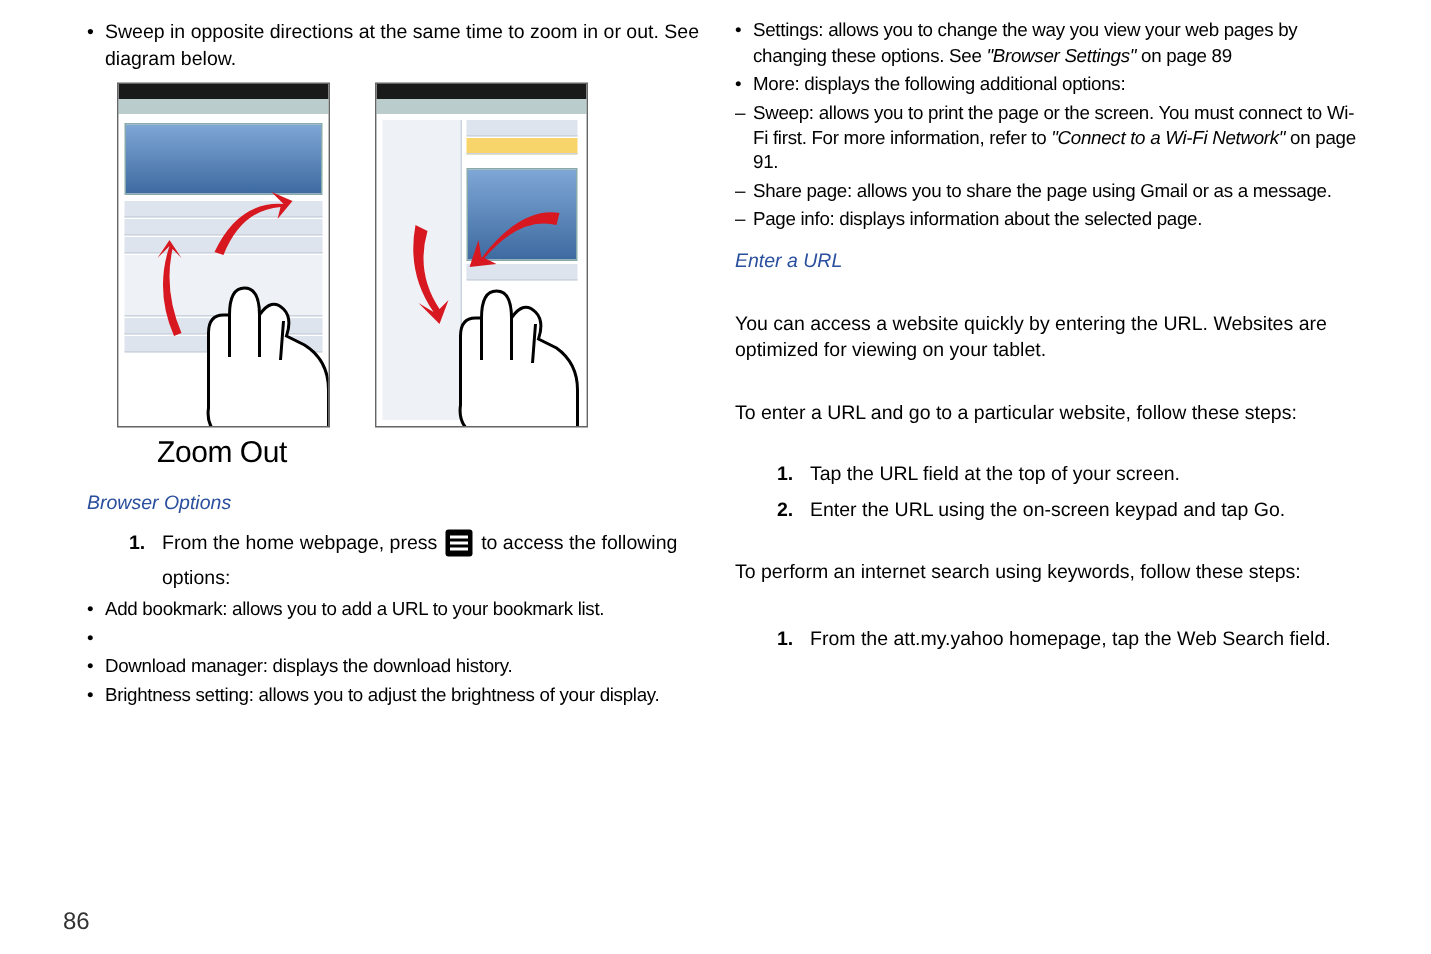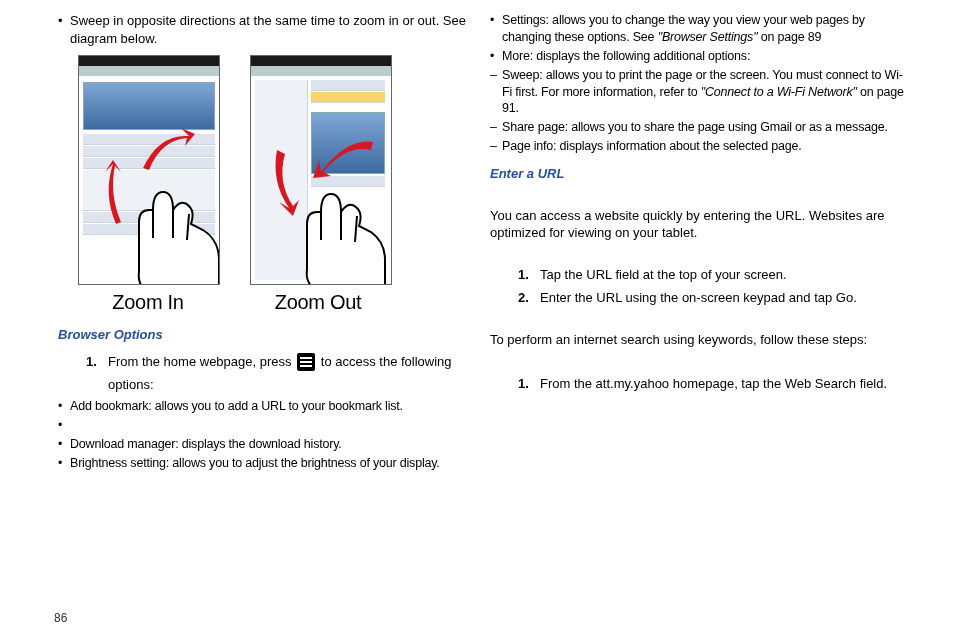--- a/index.html
+++ b/index.html
@@ -32,21 +32,21 @@
   .dash-sym { width: 12px; flex: 0 0 12px; text-align: left; }
   .num { width: 22px; flex: 0 0 22px; font-weight: bold; }
   .indent1 { margin-left: 18px; }
   .indent2 { margin-left: 40px; }
   .indent3 { margin-left: 60px; }
   .indent-num { margin-left: 28px; }
   .indent-num-body { margin-left: 50px; }
   .cond { font-family: "Arial Narrow", Arial, sans-serif; letter-spacing: -0.2px; font-size: 12.5px; }
   .bold { font-weight: normal; }
   .italic { font-style: italic; }
-  .blue-heading { color: #2a4f9e; font-weight: bold; font-style: italic; margin: 10px 0 6px 0; font-size: 13px; }
+  .blue-heading { color: #2a4f9e; font-weight: normal; font-style: italic; margin: 10px 0 6px 0; font-size: 13px; }
   .figure-wrap { display: flex; gap: 30px; margin: 8px 0 4px 20px; }
   .thumb {
     width: 140px; height: 228px;
     border: 1px solid #666; background: #e9eef5;
     position: relative; overflow: hidden;
   }
   .phone-status { position:absolute; top:0; left:0; right:0; height:10px; background:#1a1a1a; }
   .phone-toolbar { position:absolute; top:10px; left:0; right:0; height:10px; background:#bcc; }
   .thumb-content { position:absolute; top:20px; left:0; right:0; bottom:0; background:#fff; }
   .thumb .hero { position:absolute; left:4px; right:4px; top:6px; height:46px;
@@ -58,21 +58,21 @@
   .arrow { position:absolute; }
   .arrow path { fill:#d81820; }
   .fig-caption-row { display:flex; gap:30px; margin-left:20px; font-size:20px; font-family: Arial, sans-serif; font-weight:400; letter-spacing:-0.3px; }
   .fig-caption-row span { width:140px; text-align:center; }
   .icon-box {
     display:inline-block; width:18px; height:18px; background:#000; color:#fff;
     text-align:center; vertical-align:middle; line-height:18px; border-radius:2px;
     margin: 0 2px; position:relative;
   }
   .icon-box svg { position:absolute; left:3px; top:3px; }
-  .pagenum { position:absolute; left:54px; bottom:10px; font-size:12px; color:#333; }
+  .pagenum { position:absolute; left:42px; bottom:10px; font-size:16px; color:#333; }
   .para { margin: 24px 0; }
   .list-block { margin: 2px 0 2px 0; }
 </style>
 </head>
 <body>
 
 <div class="page">
 
   <div class="col">
 
@@ -124,21 +124,20 @@
           <path d="M60 4 Q34 0 8 34 L6 22 L0 40 L18 38 L10 34 Q34 6 58 12 Z"></path>
         </svg>
         <svg class="hand" style="left:34px;top:104px" width="110" height="130" viewBox="0 0 110 130">
           <path d="M22 110 L22 64 Q22 52 32 52 L36 52 Q36 34 46 34 Q56 34 56 52 Q64 40 72 48 Q78 54 74 66 L86 72 Q100 82 100 100 L100 130 L32 130 Q20 124 22 110 Z"></path>
           <path d="M36 52 L36 80 M56 52 L56 80 M72 56 L70 82" fill="none"></path>
         </svg>
       </div>
     </div>
 
     <div class="fig-caption-row">
-      <span>Zoom In</span>
       <span>Zoom Out</span>
     </div>
 
     <div class="blue-heading">Browser Options</div>
 
     <div class="bullet-row indent-num" style="line-height:1.8">
       <div class="num">1.</div>
       <div>
         <span>From the home webpage, press </span><span class="icon-box"><svg width="12" height="12" viewBox="0 0 12 12">
               <rect x="0" y="1" width="12" height="2" fill="#fff"></rect>
@@ -186,20 +185,21 @@
       <div class="dash-sym">–</div>
       <div><span class="bold">Share page</span><span>: allows you to share the page using Gmail or as a message.</span></div>
     </div>
     <div class="bullet-row indent3 cond list-block">
       <div class="dash-sym">–</div>
       <div><span class="bold">Page info</span><span>: displays information about the selected page.</span></div>
     </div>
 
     <div class="blue-heading">Enter a URL</div>
     <div class="para">You can access a website quickly by entering the URL. Websites are optimized for viewing on your tablet.</div>
+    <div class="para">To enter a URL and go to a particular website, follow these steps:</div>
 
     <div class="bullet-row indent-num" style="margin-top:4px">
       <div class="num">1.</div>
       <div><span>Tap the </span><span class="bold">URL</span><span> field at the top of your screen</span><span class="bold">.</span></div>
     </div>
     <div class="bullet-row indent-num" style="margin-top:6px">
       <div class="num">2.</div>
       <div><span>Enter the URL using the on-screen keypad and tap </span><span class="bold">Go</span><span>.</span></div>
     </div>
 

